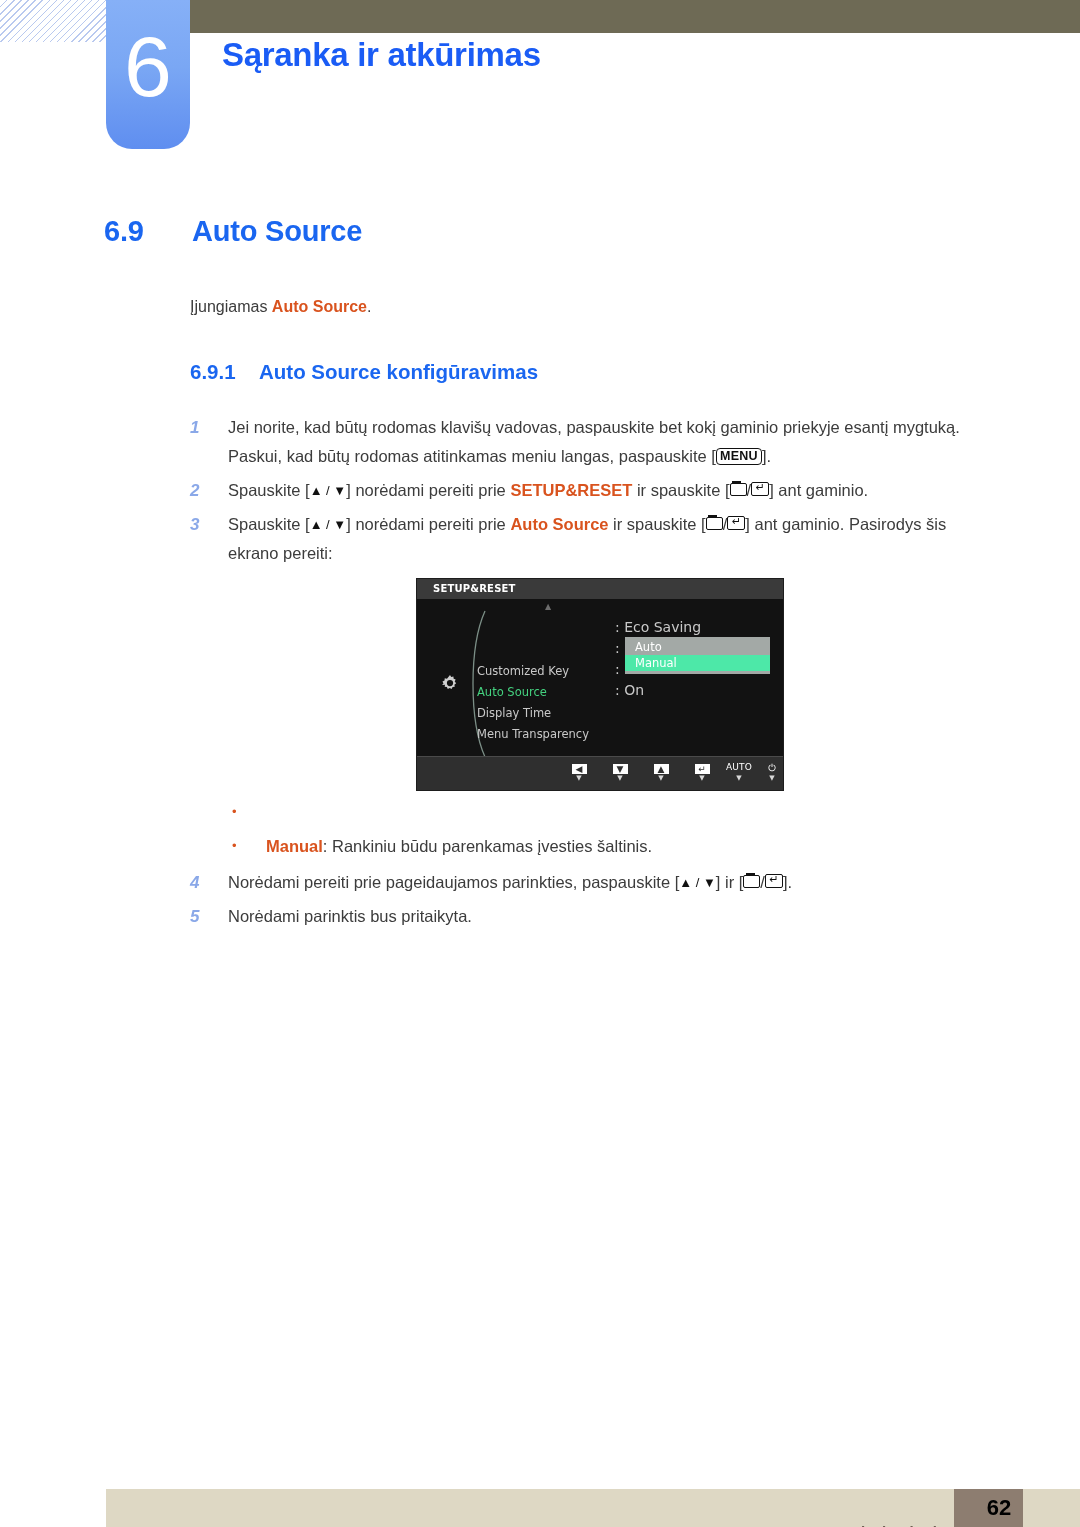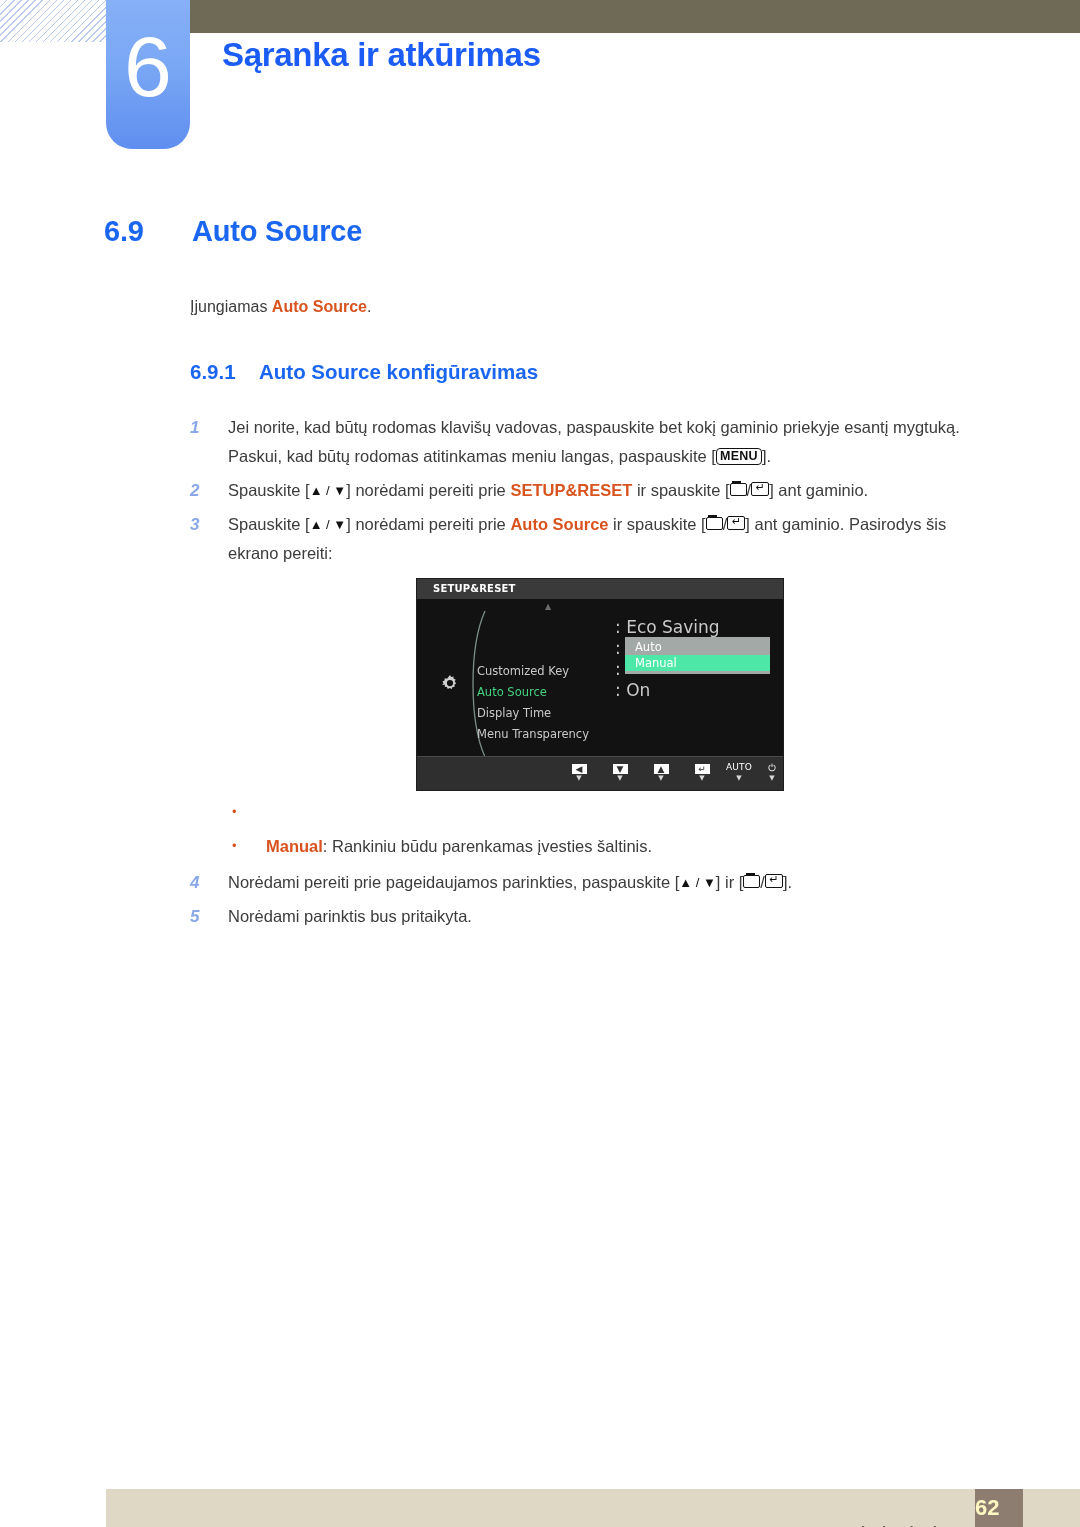--- a/index.html
+++ b/index.html
@@ -216,21 +216,21 @@
     color: #c9c9c9;
     white-space: nowrap;
   }
   .osd-labels div.sel { color: #44d17f; }
   .osd-values {
     position: absolute;
     left: 198px; top: 18px;
     width: 160px;
   }
   .osd-values div.row {
-    font-size: 17px;
+    font-size: 14px;
     line-height: 21px;
     color: #c9c9c9;
     white-space: nowrap;
   }
   .osd-dropdown {
     position: absolute;
     left: 208px; top: 38px;
     width: 145px;
     background: #a3a9a6;
     padding: 2px 0 3px 0;
@@ -337,25 +337,26 @@
     font-size: 15px;
     font-weight: bold;
     color: #6d5f52;
     margin-top: 24px;
   }
   .footer-page {
     position: absolute;
     right: 57px; top: 1489px;
     width: 48px; height: 38px;
     background: #8d7d70;
-    color: #fef9c3;
+    color: #000000;
     font-size: 22px;
     font-weight: bold;
-    text-align: left;
+    text-align: center;
     line-height: 38px;
+    padding-left: 21px;
   }
 </style>
 </head>
 <body>
 
 <div class="hatch"></div>
 <div class="olive-bar"></div>
 <div class="chapter-block">
   <div class="chapter-num">6</div>
 </div>

